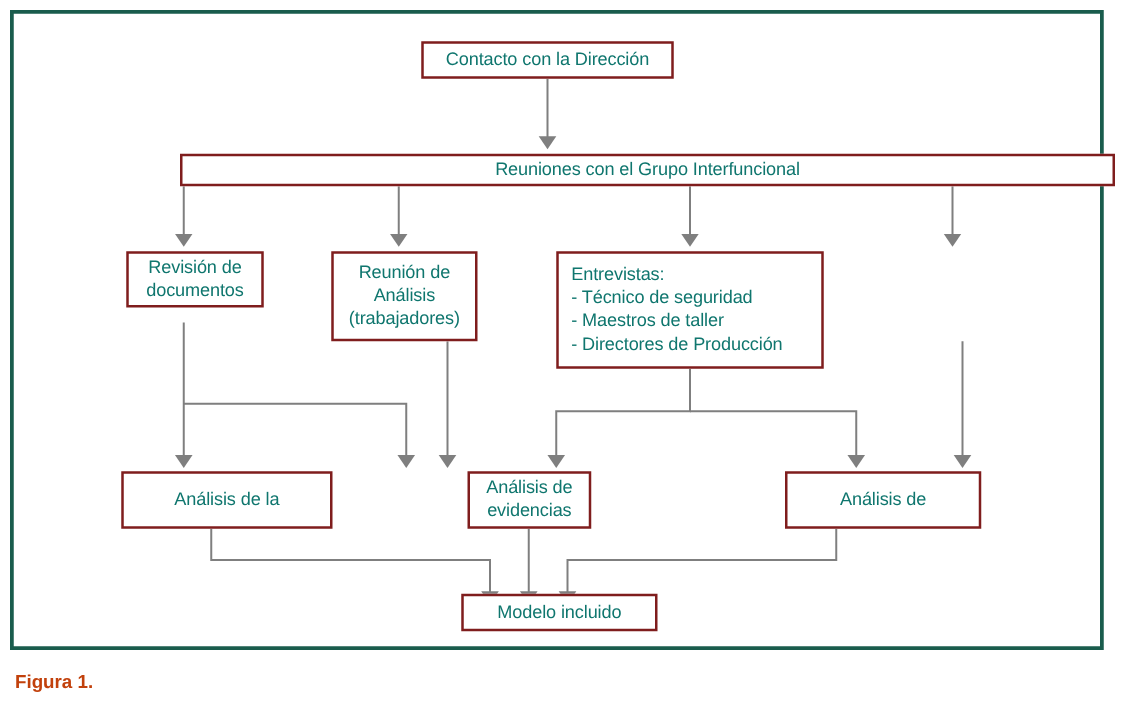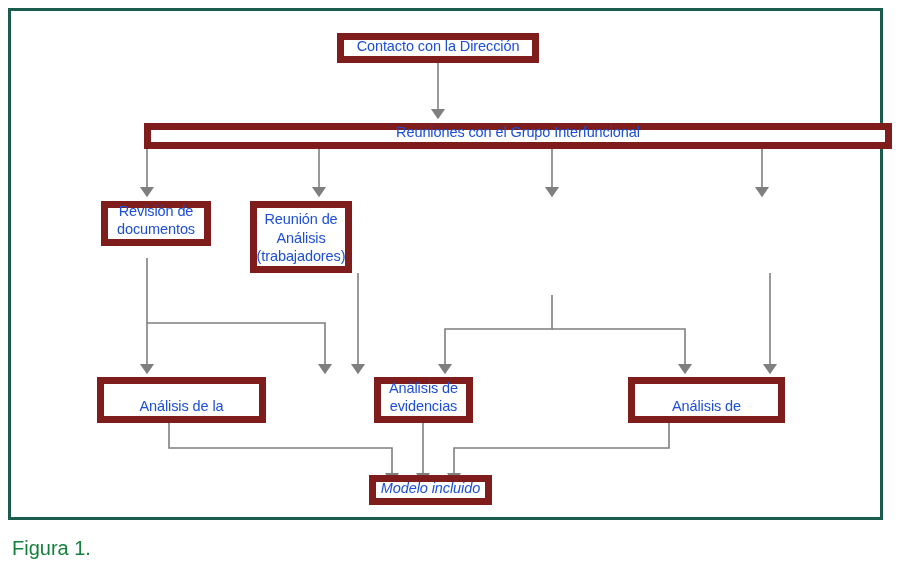--- a/index.html
+++ b/index.html
@@ -27,40 +27,41 @@
   }
   #flow-canvas {
     position: absolute;
     left: 0;
     top: 0;
     width: 875px;
     height: 512px;
   }
   .node {
     position: absolute;
-    border: 7px solid #7f1d1d;
+    border: 2px solid #7f1d1d;
     background: #ffffff;
     box-sizing: border-box;
     display: flex;
     flex-direction: column;
-    justify-content: flex-end;
-    color: #1d4ed8;
+    justify-content: center;
+    color: #0f766e;
     font-size: 14.5px;
     line-height: 1.28;
     letter-spacing: -0.1px;
   }
   .node.center { align-items: center; text-align: center; }
   .node.left { align-items: flex-start; text-align: left; padding-left: 10px; }
   .node .ln { display: block; white-space: nowrap; }
   #caption {
     position: absolute;
     left: 12px;
     top: 537px;
-    font-size: 20px;
-    color: #15803d;
+    font-size: 15px;
+    color: #c2410c;
+    font-weight: bold;
   }
 </style>
 </head>
 <body>
 
 <div id="page">
 
   <div id="figure-frame">
 
     <svg id="flow-canvas" viewBox="0 0 875 512" aria-hidden="true">
@@ -100,42 +101,48 @@
 
     <div class="node center" style="left:133px; top:112px; width:748px; height:26px;">
       <span class="ln">Reuniones con el Grupo Interfuncional</span>
     </div>
 
     <div class="node center" style="left:90px; top:190px; width:110px; height:45px;">
       <span class="ln">Revisión de</span>
       <span class="ln">documentos</span>
     </div>
 
-    <div class="node center" style="left:239px; top:190px; width:102px; height:72px;">
+    <div class="node center" style="left:254px; top:190px; width:117px; height:72px;">
       <span class="ln">Reunión de</span>
       <span class="ln">Análisis</span>
       <span class="ln">(trabajadores)</span>
     </div>
 
+    <div class="node left" style="left:434px; top:190px; width:214px; height:94px;">
+      <span class="ln">Entrevistas:</span>
+      <span class="ln">- Técnico de  seguridad</span>
+      <span class="ln">- Maestros de taller</span>
+      <span class="ln">- Directores de  Producción</span>
+    </div>
 
 
     <div class="node center" style="left:86px; top:366px; width:169px; height:46px;">
       <span class="ln">Análisis de la</span>
     </div>
 
     <div class="node center" style="left:363px; top:366px; width:99px; height:46px;">
       <span class="ln">Análisis de</span>
       <span class="ln">evidencias</span>
     </div>
 
     <div class="node center" style="left:617px; top:366px; width:157px; height:46px;">
       <span class="ln">Análisis de</span>
     </div>
 
-    <div class="node center" style="left:358px; top:464px; width:123px; height:30px;font-style:italic;">
+    <div class="node center" style="left:358px; top:464px; width:157px; height:30px;">
       <span class="ln">Modelo incluido</span>
     </div>
 
   </div>
 
   <div id="caption">Figura 1.</div>
 
 </div>
 
 </body></html>

